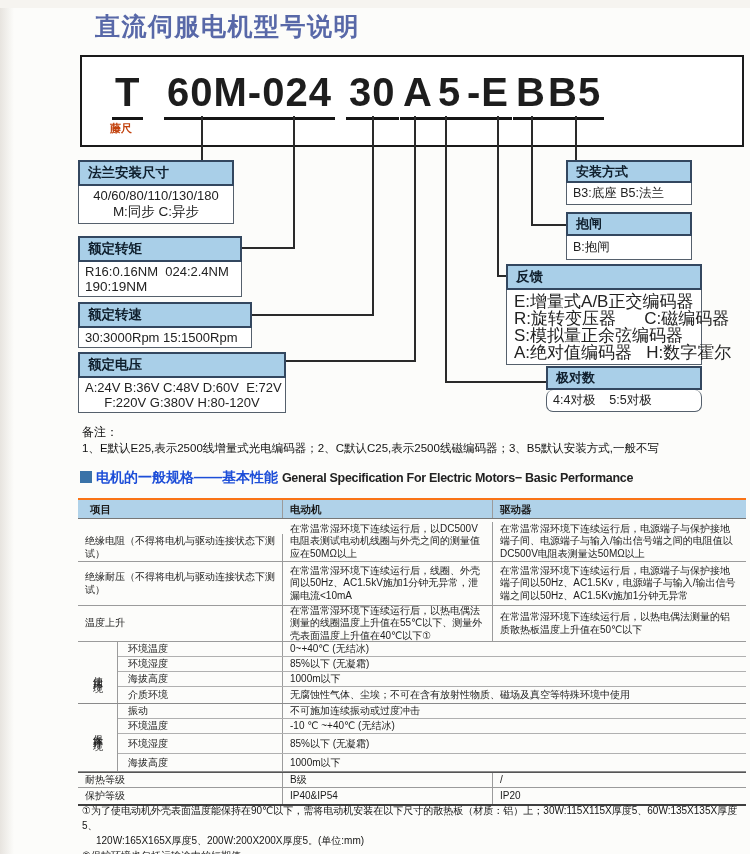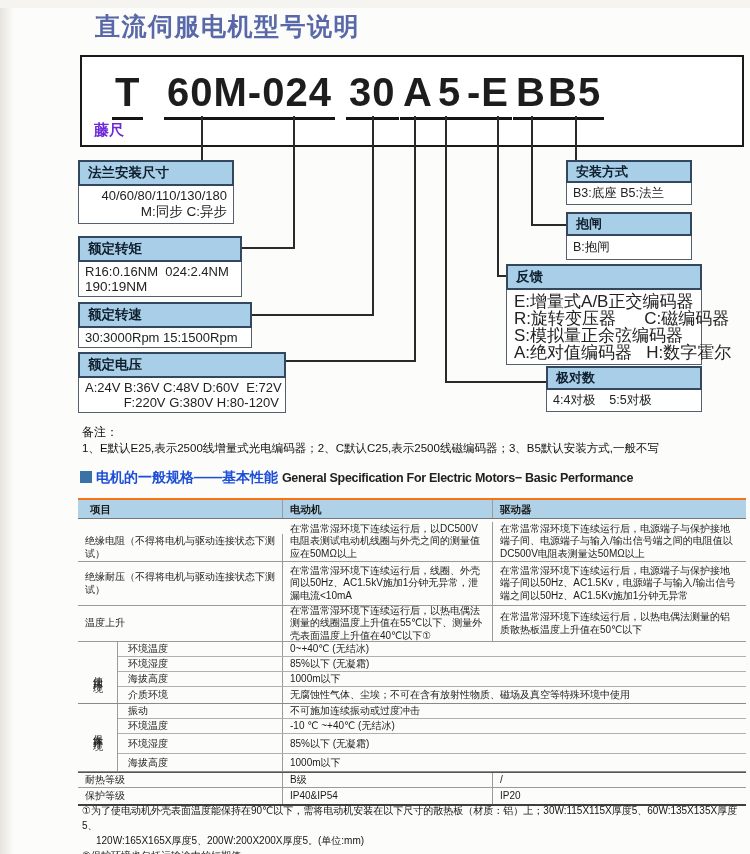--- a/index.html
+++ b/index.html
@@ -14,34 +14,34 @@
   .edge-top { position:absolute; left:0; top:0; width:100%; height:8px; background:#f6f4f0; }
 
   .page-title { position:absolute; left:95px; top:10px; font-size:25px; font-weight:bold;
     color:#5868a8; letter-spacing:1.5px; }
 
   
   .model-box { position:absolute; left:80px; top:55px; width:664px; height:92px;
     border:2px solid #1a1a1a; background:#fff; }
   .seg { position:absolute; top:12px; font-size:40px; font-weight:600; line-height:46px;
     color:#1d1d1d; border-bottom:3px solid #151515; padding:0 3px 2px 3px; letter-spacing:1px; }
-  .brand { position:absolute; left:12px; top:64px; font-size:15px; font-weight:bold; color:#6d28d9; }
+  .brand { position:absolute; left:28px; top:64px; font-size:11px; font-weight:bold; color:#c2410c; }
 
   
   .vline { position:absolute; width:2px; background:#2a2a2a; }
   .hline { position:absolute; height:2px; background:#2a2a2a; }
 
   
   .callout { position:absolute; }
   .callout .hd { background:#a9cfe8; border:2px solid #33475f; font-weight:600;
     font-size:13.5px; line-height:20px; padding:1px 8px; color:#0f1f2d; }
   .callout .bd { background:#fff; border:1px solid #55606c; border-top:none;
     font-size:13.5px; color:#222; padding:2px 6px; }
   .ws-pre { white-space:pre; }
-  .t-center { text-align:right; }
+  .t-center { text-align:center; }
 
   
   .notes-label { position:absolute; left:82px; top:424px; font-size:12px; color:#111; }
   .notes-text { position:absolute; left:82px; top:441px; width:660px; font-size:11.5px; color:#111; }
 
   
   .section-heading { position:absolute; left:80px; top:469px; font-size:14px; }
   .sq { display:inline-block; width:12px; height:12px; background:#3a72a8; margin-right:4px;
     vertical-align:-1px; }
   .sec-zh { font-weight:bold; color:#1d4ed8; }
@@ -163,21 +163,21 @@
     <div class="bd" style="font-size:17px;line-height:17px;padding:3px 7px;">
       <div class="ws-pre">E:增量式A/B正交编码器</div>
       <div class="ws-pre">R:旋转变压器      C:磁编码器</div>
       <div class="ws-pre">S:模拟量正余弦编码器</div>
       <div class="ws-pre">A:绝对值编码器   H:数字霍尔</div>
     </div>
   </div>
 
   <div class="callout" style="left:546px;top:366px;width:156px;">
     <div class="hd" style="font-size:13px;line-height:18px;">极对数</div>
-    <div class="bd" style="font-size:12.5px;padding:2px 6px;">
+    <div class="bd" style="font-size:12.5px;padding:2px 6px;border-radius:7px;">
       <div class="ws-pre">4:4对极    5:5对极</div>
     </div>
   </div>
 
   <div class="notes-label">备注：</div>
   <div class="notes-text">1、E默认E25,表示2500线增量式光电编码器；2、C默认C25,表示2500线磁编码器；3、B5默认安装方式,一般不写</div>
 
   <div class="section-heading">
     <span class="sq"></span><span class="sec-zh">电机的一般规格——基本性能</span>
     <span class="sec-en">General Specification For Electric Motors− Basic Performance</span>

